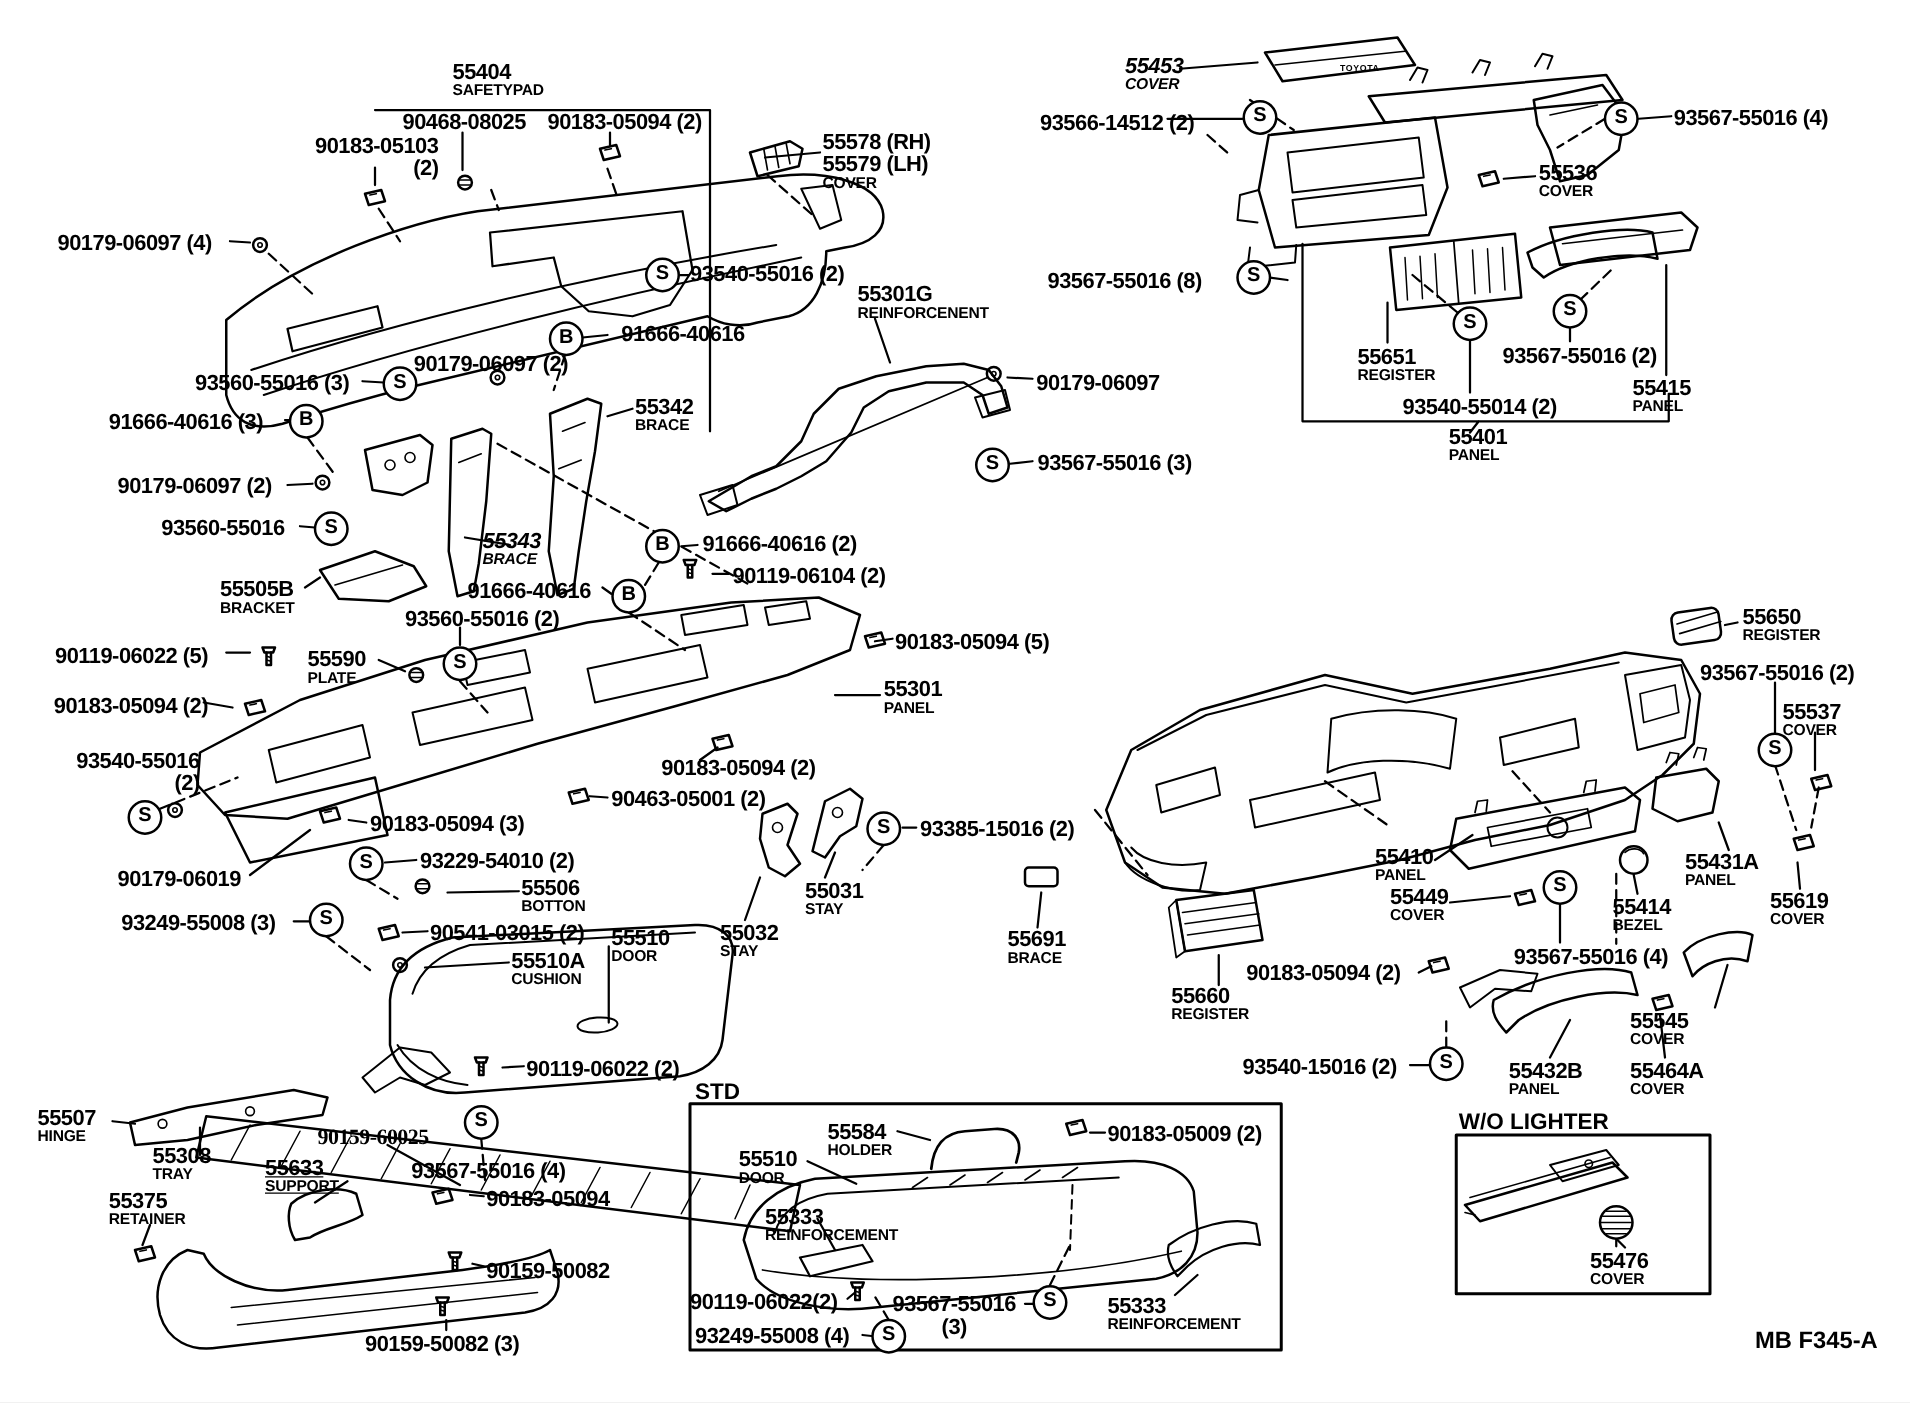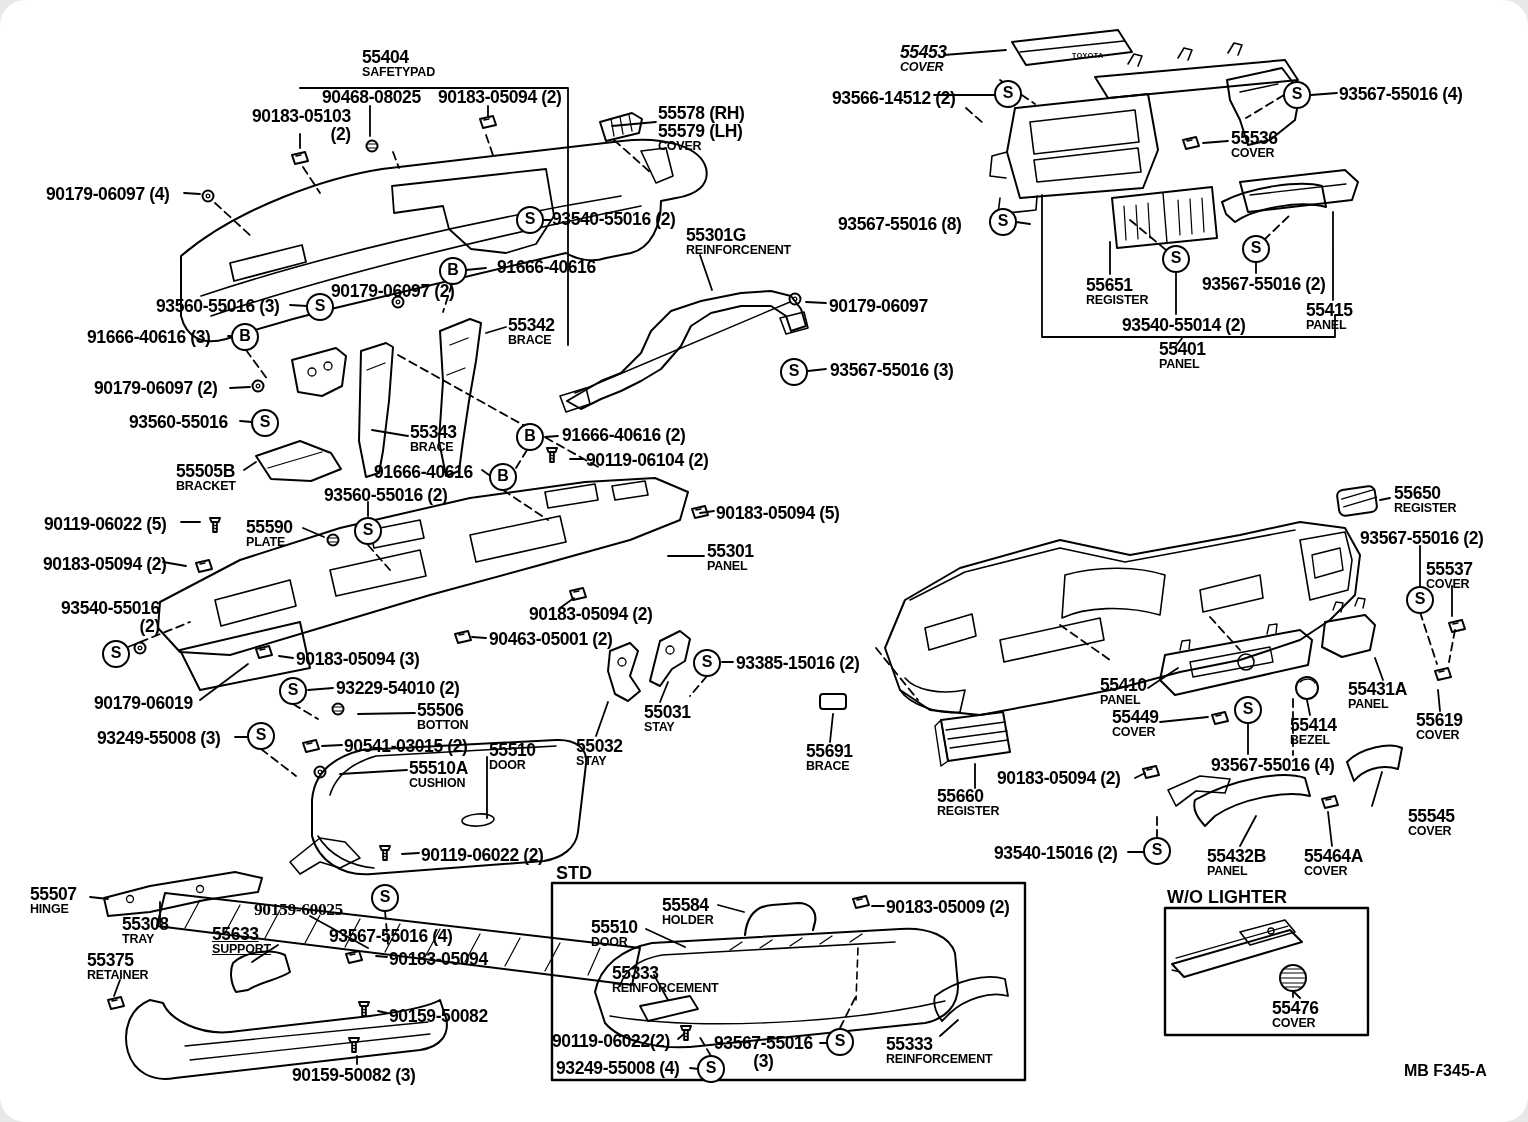--- a/index.html
+++ b/index.html
@@ -1,25 +1,25 @@
 <!DOCTYPE html>
 <html><head>
 <meta charset="utf-8">
 <style>
   html,body{margin:0;padding:0;background:#e8e8e8}
   #page{position:relative;width:1528px;height:1122px;background:#ffffff;overflow:hidden;
-        font-family:"Liberation Sans",sans-serif;border-radius:25px;}
+        font-family:"Liberation Sans",sans-serif;}
   #art{position:absolute;left:0;top:0}
   .lbl{position:absolute;color:#000;font-weight:700;line-height:1.04;white-space:nowrap;z-index:3}
   .lbl .n{font-size:17.5px;letter-spacing:-0.4px}
   .lbl .s{font-size:12.5px;letter-spacing:-0.2px}
   .lbl.a-r{text-align:right}
   .lbl.a-c{text-align:center}
   .lbl.k-header .n{font-size:18px;letter-spacing:0}
-  .lbl.k-code .n{font-size:16px;letter-spacing:0}
+  .lbl.k-code .n{font-size:19px;letter-spacing:0}
   .lbl.k-tiny .s{font-size:7px;letter-spacing:.5px}
   .co{position:absolute;width:24px;height:24px;border:2.6px solid #000;border-radius:50%;
       background:#fff;color:#000;font:700 16px/21px "Liberation Sans",sans-serif;
       text-align:center;transform:translate(-50%,-50%);z-index:2}
 </style>
 </head>
 <body>
 
 <div id="page">
 
@@ -331,21 +331,21 @@
       </div>
       <div class="lbl" style="left: 87px; top: 328px;">
         <div class="n">91666-40616 (3)</div>
       </div>
       <div class="lbl" style="left: 94px; top: 379px;">
         <div class="n">90179-06097 (2)</div>
       </div>
       <div class="lbl" style="left: 129px; top: 413px;">
         <div class="n">93560-55016</div>
       </div>
-      <div class="lbl" style="left: 410px; top: 423px;">
+      <div class="lbl" style="left: 386px; top: 423px; font-style: italic;">
         <div class="n">55343</div>
         <div class="s">BRACE</div>
       </div>
       <div class="lbl" style="left: 508px; top: 316px;">
         <div class="n">55342</div>
         <div class="s">BRACE</div>
       </div>
       <div class="lbl" style="left: 829px; top: 297px;">
         <div class="n">90179-06097</div>
       </div>
@@ -575,21 +575,21 @@
       <div class="lbl" style="left: 997px; top: 769px;">
         <div class="n">90183-05094 (2)</div>
       </div>
       <div class="lbl" style="left: 937px; top: 787px;">
         <div class="n">55660</div>
         <div class="s">REGISTER</div>
       </div>
       <div class="lbl" style="left: 994px; top: 844px;">
         <div class="n">93540-15016 (2)</div>
       </div>
-      <div class="lbl" style="left: 1408px; top: 807px;">
+      <div class="lbl" style="left: 1304px; top: 807px;">
         <div class="n">55545</div>
         <div class="s">COVER</div>
       </div>
       <div class="lbl" style="left: 1207px; top: 847px;">
         <div class="n">55432B</div>
         <div class="s">PANEL</div>
       </div>
       <div class="lbl" style="left: 1304px; top: 847px;">
         <div class="n">55464A</div>
         <div class="s">COVER</div>

